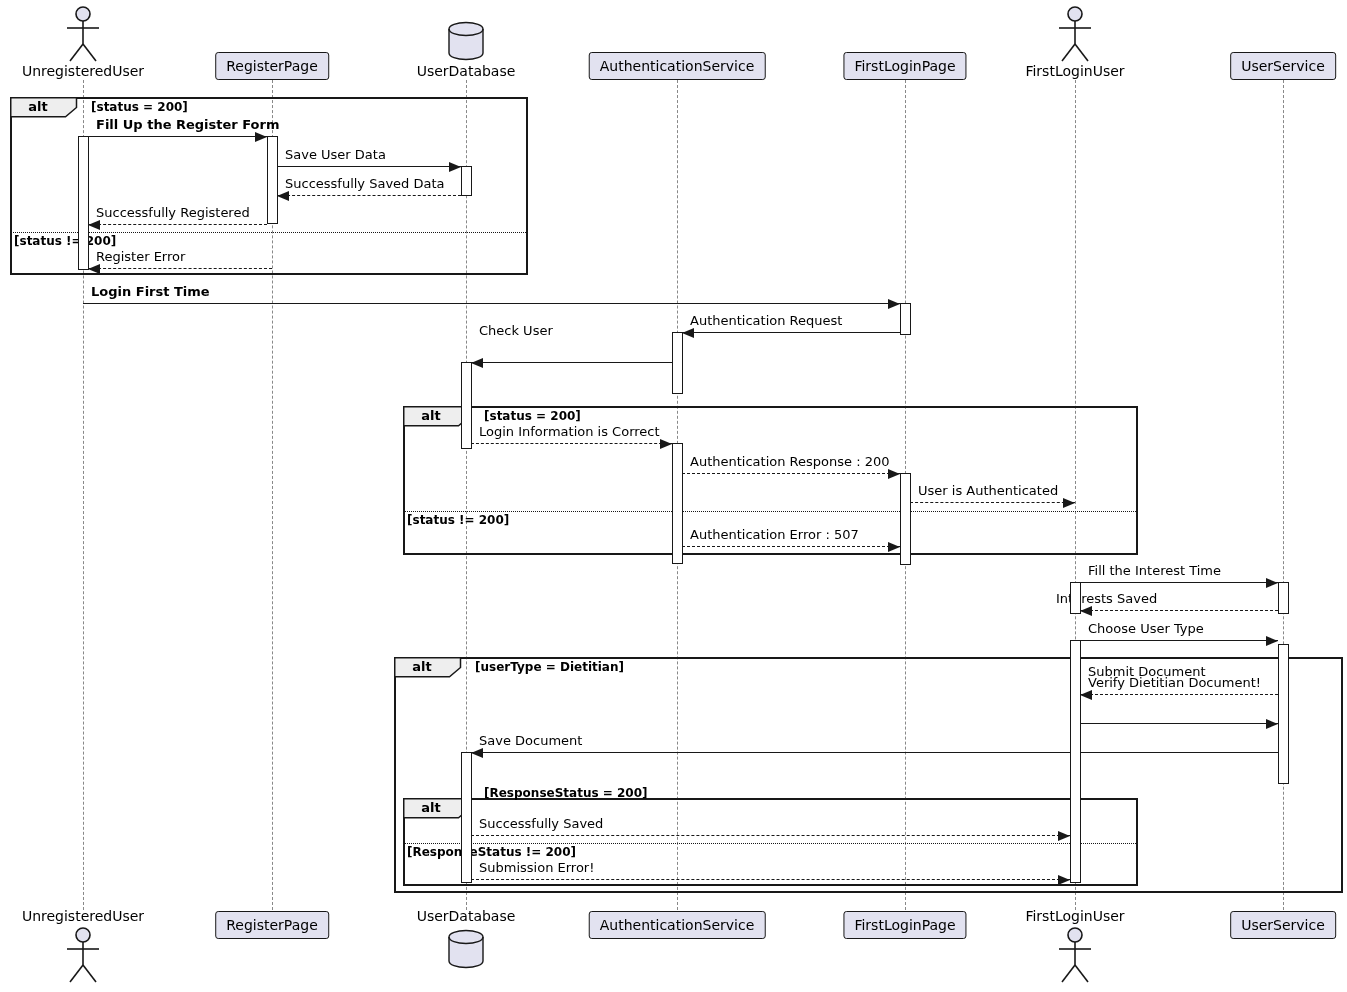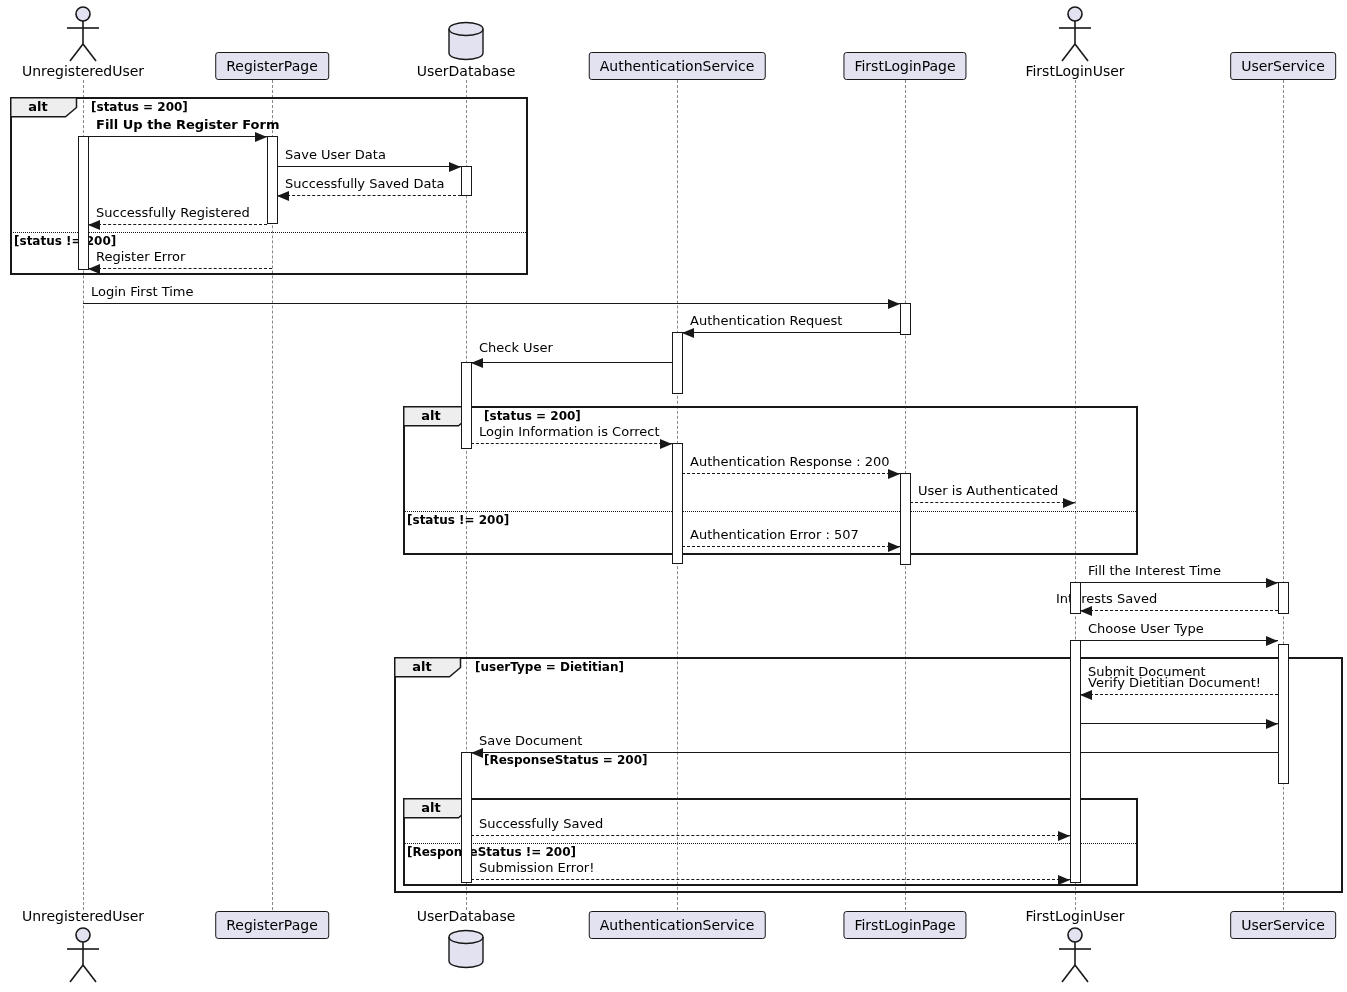--- a/index.html
+++ b/index.html
@@ -59,47 +59,47 @@
     <div class="divider-label" style="left: 407px; top: 513px;">[status != 200]</div>
     <div class="frame" style="left: 394px; top: 657px; width: 945px; height: 232px;"></div>
     <div class="frame-label" style="left: 394px; top: 657px;"><svg width="68" height="21" viewBox="0 0 68 21">
         <path d="M0.75,0.75 H66.5 V10.5 L55.5,19.8 H0.75 Z" fill="#EEEEEE" stroke="#181818" stroke-width="1.5"></path>
       </svg><div class="frame-operator">alt</div></div>
     <div class="frame-cond" style="left: 475px; top: 660px;">[userType = Dietitian]</div>
     <div class="frame" style="left: 403px; top: 798px; width: 731px; height: 84px;"></div>
     <div class="frame-label" style="left: 403px; top: 798px;"><svg width="68" height="21" viewBox="0 0 68 21">
         <path d="M0.75,0.75 H66.5 V10.5 L55.5,19.8 H0.75 Z" fill="#EEEEEE" stroke="#181818" stroke-width="1.5"></path>
       </svg><div class="frame-operator">alt</div></div>
-    <div class="frame-cond" style="left: 484px; top: 753px;">[ResponseStatus = 200]</div>
+    <div class="frame-cond" style="left: 484px; top: 786px;">[ResponseStatus = 200]</div>
     <div class="frame-divider" style="left: 403px; top: 843px; width: 735px;"></div>
     <div class="divider-label" style="left: 407px; top: 845px;">[ResponseStatus != 200]</div>
     <div class="msg-line" style="left: 88px; top: 136px; width: 179px;"></div>
     <div class="ah right" style="left: 255px; top: 132px;"></div>
     <div class="msg-label" style="left: 96px; top: 117px; font-weight: bold;">Fill Up the Register Form</div>
     <div class="msg-line" style="left: 277px; top: 166px; width: 184px;"></div>
     <div class="ah right" style="left: 449px; top: 162px;"></div>
     <div class="msg-label" style="left: 285px; top: 147px;">Save User Data</div>
     <div class="msg-line dashed" style="left: 277px; top: 195px; width: 184px;"></div>
     <div class="ah left" style="left: 277px; top: 191px;"></div>
     <div class="msg-label" style="left: 285px; top: 176px;">Successfully Saved Data</div>
     <div class="msg-line dashed" style="left: 88px; top: 224px; width: 179px;"></div>
     <div class="ah left" style="left: 88px; top: 220px;"></div>
     <div class="msg-label" style="left: 96px; top: 205px;">Successfully Registered</div>
     <div class="msg-line dashed" style="left: 88px; top: 268px; width: 184px;"></div>
     <div class="ah left" style="left: 88px; top: 264px;"></div>
     <div class="msg-label" style="left: 96px; top: 249px;">Register Error</div>
     <div class="msg-line" style="left: 83px; top: 303px; width: 817px;"></div>
     <div class="ah right" style="left: 888px; top: 299px;"></div>
-    <div class="msg-label" style="left: 91px; top: 284px;">Login First Time</div>
+    <div class="msg-label" style="left: 91px; top: 284px; font-weight: bold;">Login First Time</div>
     <div class="msg-line" style="left: 682px; top: 332px; width: 218px;"></div>
     <div class="ah left" style="left: 682px; top: 328px;"></div>
     <div class="msg-label" style="left: 690px; top: 313px;">Authentication Request</div>
     <div class="msg-line" style="left: 471px; top: 362px; width: 201px;"></div>
     <div class="ah left" style="left: 471px; top: 358px;"></div>
-    <div class="msg-label" style="left: 479px; top: 340px;">Check User</div>
+    <div class="msg-label" style="left: 479px; top: 323px;">Check User</div>
     <div class="msg-line dashed" style="left: 471px; top: 443px; width: 201px;"></div>
     <div class="ah right" style="left: 660px; top: 439px;"></div>
     <div class="msg-label" style="left: 479px; top: 424px;">Login Information is Correct</div>
     <div class="msg-line dashed" style="left: 682px; top: 473px; width: 218px;"></div>
     <div class="ah right" style="left: 888px; top: 469px;"></div>
     <div class="msg-label" style="left: 690px; top: 454px;">Authentication Response : 200</div>
     <div class="msg-line dashed" style="left: 910px; top: 502px; width: 165px;"></div>
     <div class="ah right" style="left: 1063px; top: 498px;"></div>
     <div class="msg-label" style="left: 918px; top: 483px;">User is Authenticated</div>
     <div class="msg-line dashed" style="left: 682px; top: 546px; width: 218px;"></div>

